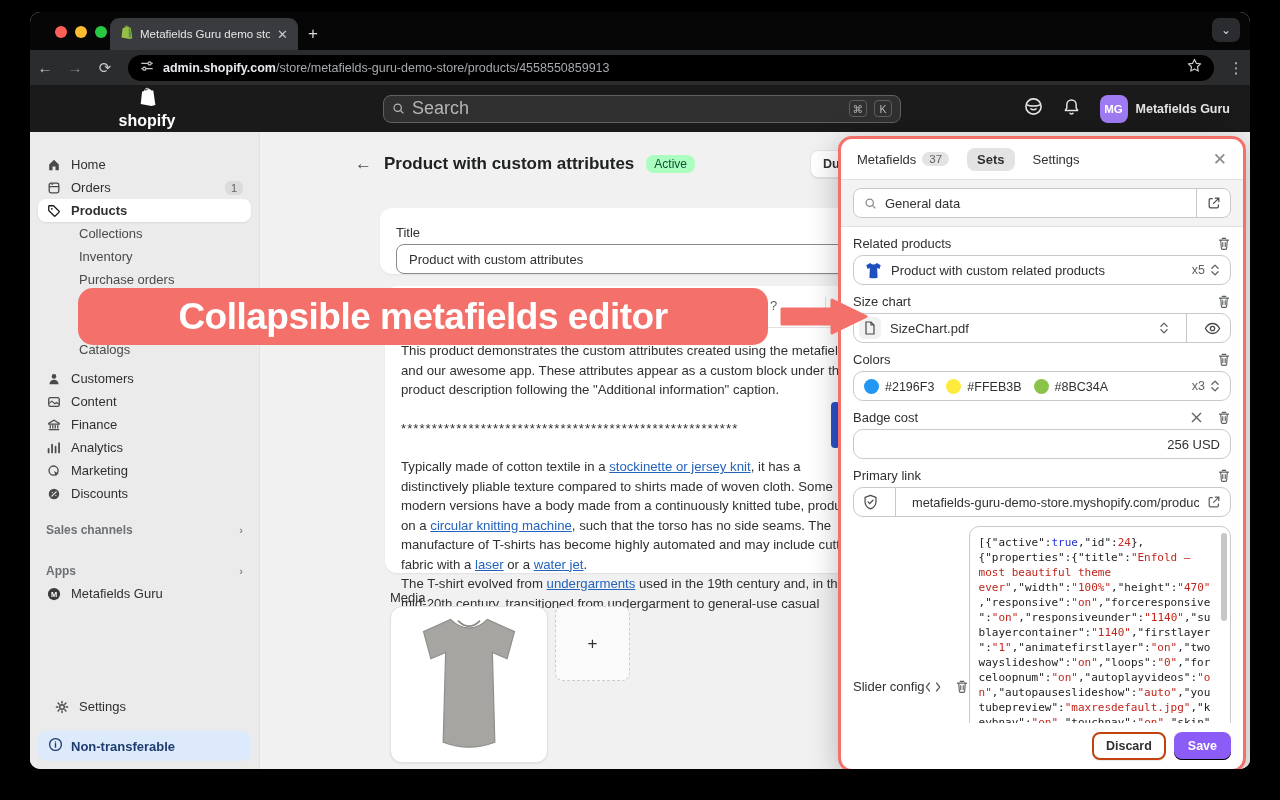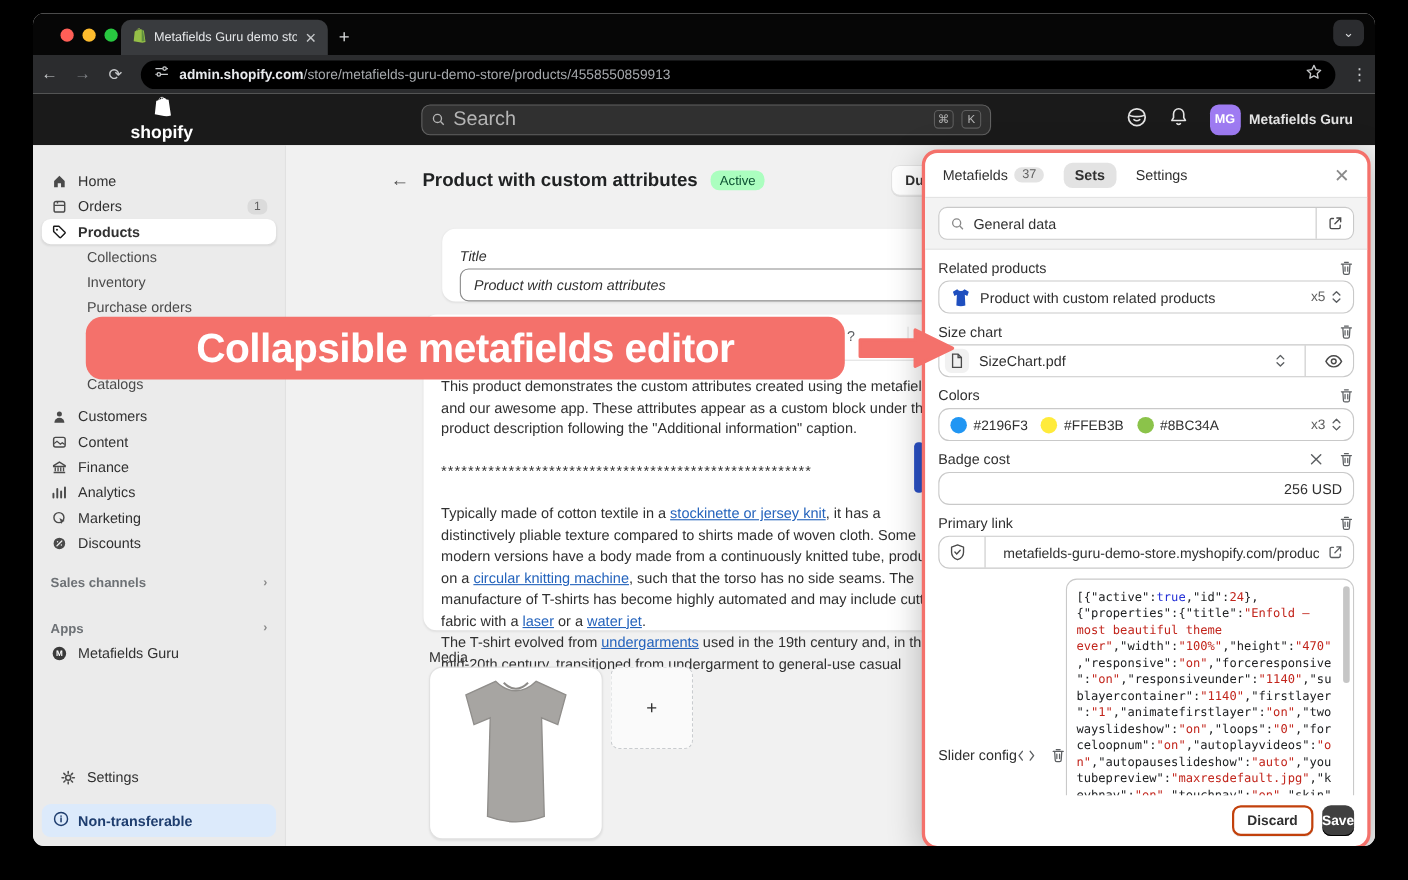--- a/index.html
+++ b/index.html
@@ -68,21 +68,21 @@
   
   .main { position:absolute; left:230px; top:120px; right:0; bottom:0; background:#F1F1F1; }
   .mhead { position:absolute; left:95px; top:22px; display:flex; align-items:center; gap:12px; }
   .back { color:#4A4A4A; font-size:17px; }
   .ptitle { font-size:17px; font-weight:bold; color:#202223; }
   .badge-active { background:#ABFEBF; color:#0C5132; font-size:12px; border-radius:8px; padding:2px 8px; }
   .dup-btn { position:absolute; left:550px; top:18px; height:28px; background:#FFF; border:1px solid #E3E3E3;
     border-radius:8px; padding:0 12px; font-size:12.5px; font-weight:bold; color:#303030;
     display:flex; align-items:center; box-shadow:0 1px 0 rgba(0,0,0,.07); }
   .card { position:absolute; background:#FFF; border-radius:12px; box-shadow:0 1px 2px rgba(0,0,0,.07); }
-  .card-title { left:142px; top:76px; width:757px; height:66px; padding:17px 16px;font-style:italic; }
+  .card-title { left:120px; top:76px; width:757px; height:66px; padding:17px 16px; }
   .flabel { font-size:13px; color:#303030; margin-bottom:4px; }
   .tinput { height:30px; border:1px solid #8A8A8A; border-radius:8px; display:flex; align-items:center;
     padding:0 12px; font-size:13px; color:#303030; background:#FFF; }
   .card-desc { left:125px; top:154px; width:757px; height:287px; }
   .desc-toolbar { height:42px; border-bottom:1px solid #E1E1E1; position:relative; }
   .tb-ic { position:absolute; top:12px; color:#5C5F62; font-size:13px; }
   .tb-div { position:absolute; top:11px; width:1px; height:20px; background:#E1E1E1; }
   .desc-body { padding:13px 16px; font-size:13.2px; line-height:19.5px; color:#303030; width:500px; }
   .desc-body p { margin-bottom:19px; }
   .desc-body .sep { letter-spacing:1px; word-break:break-all; }
@@ -132,21 +132,21 @@
   .codebox { flex:1; border:1px solid #C9C9C9; border-radius:10px; background:#FFF; position:relative;
     overflow:hidden; padding:8px 14px 0 9px; }
   .code { font-family:"DejaVu Sans Mono", monospace; font-size:11px; line-height:15px; color:#202224;
     white-space:pre-wrap; overflow-wrap:anywhere; }
   .cs { color:#C2251C; } .cn { color:#C2251C; } .cb { color:#2430D6; }
   .codescroll { position:absolute; right:3px; top:6px; width:6px; height:88px; background:#C6C6C6; border-radius:3px; }
   .pfoot { height:46px; display:flex; align-items:center; justify-content:flex-end; gap:8px; padding:0 12px; }
   .btn-discard { height:28px; padding:0 12px; background:#FFF; border:2px solid #c2410c; border-radius:8px;
     font-size:12.5px; font-weight:bold; color:#303030; display:flex; align-items:center;
     box-shadow:0 1px 0 rgba(0,0,0,.08); }
-  .btn-save { height:28px; padding:0 0; background:#404040; border-radius:8px; font-size:12.5px;
+  .btn-save { height:28px; padding:0 14px; background:#8b5cf6; border-radius:8px; font-size:12.5px;
     font-weight:bold; color:#FFF; display:flex; align-items:center; box-shadow:inset 0 -1px 0 #000; }
 
   
   .banner { position:absolute; left:48px; top:276px; width:690px; height:57px; background:#F4716B;
     border-radius:15px; z-index:100; display:flex; align-items:center; justify-content:center; }
   .banner-txt { color:#FFF; font-size:37px; font-weight:800; letter-spacing:-.5px; white-space:nowrap; }
   .big-arrow { position:absolute; left:750px; top:281px; z-index:100; }
 </style>
 </head>
 <body>

